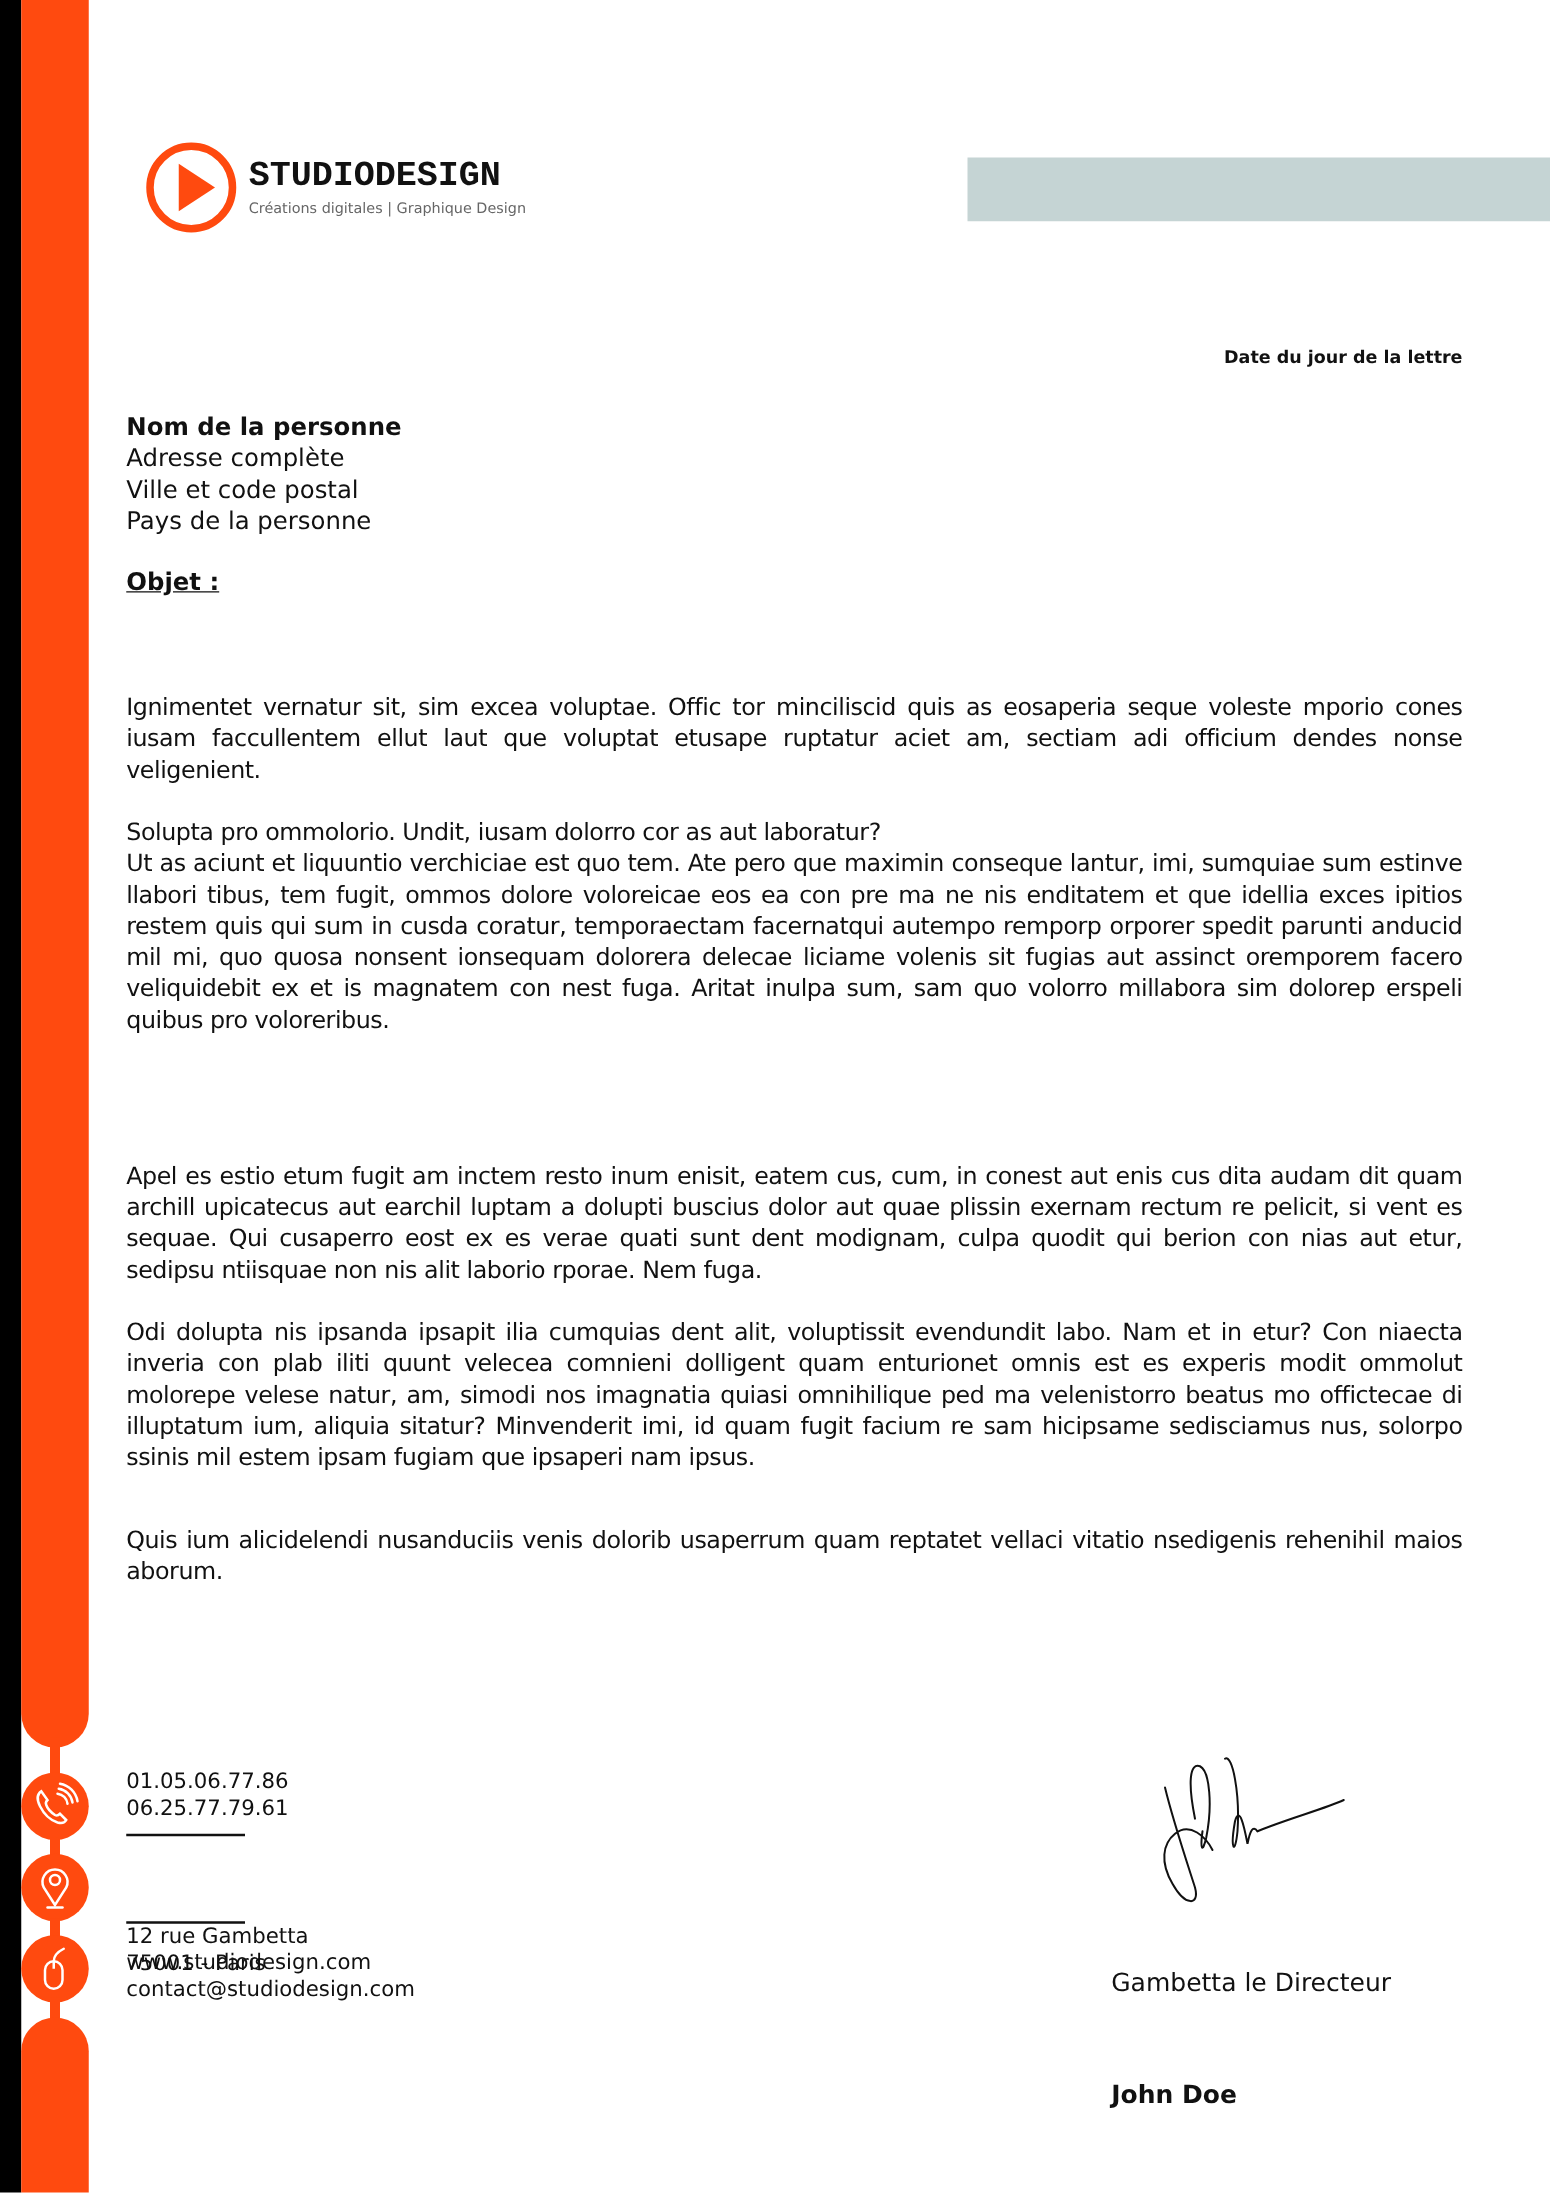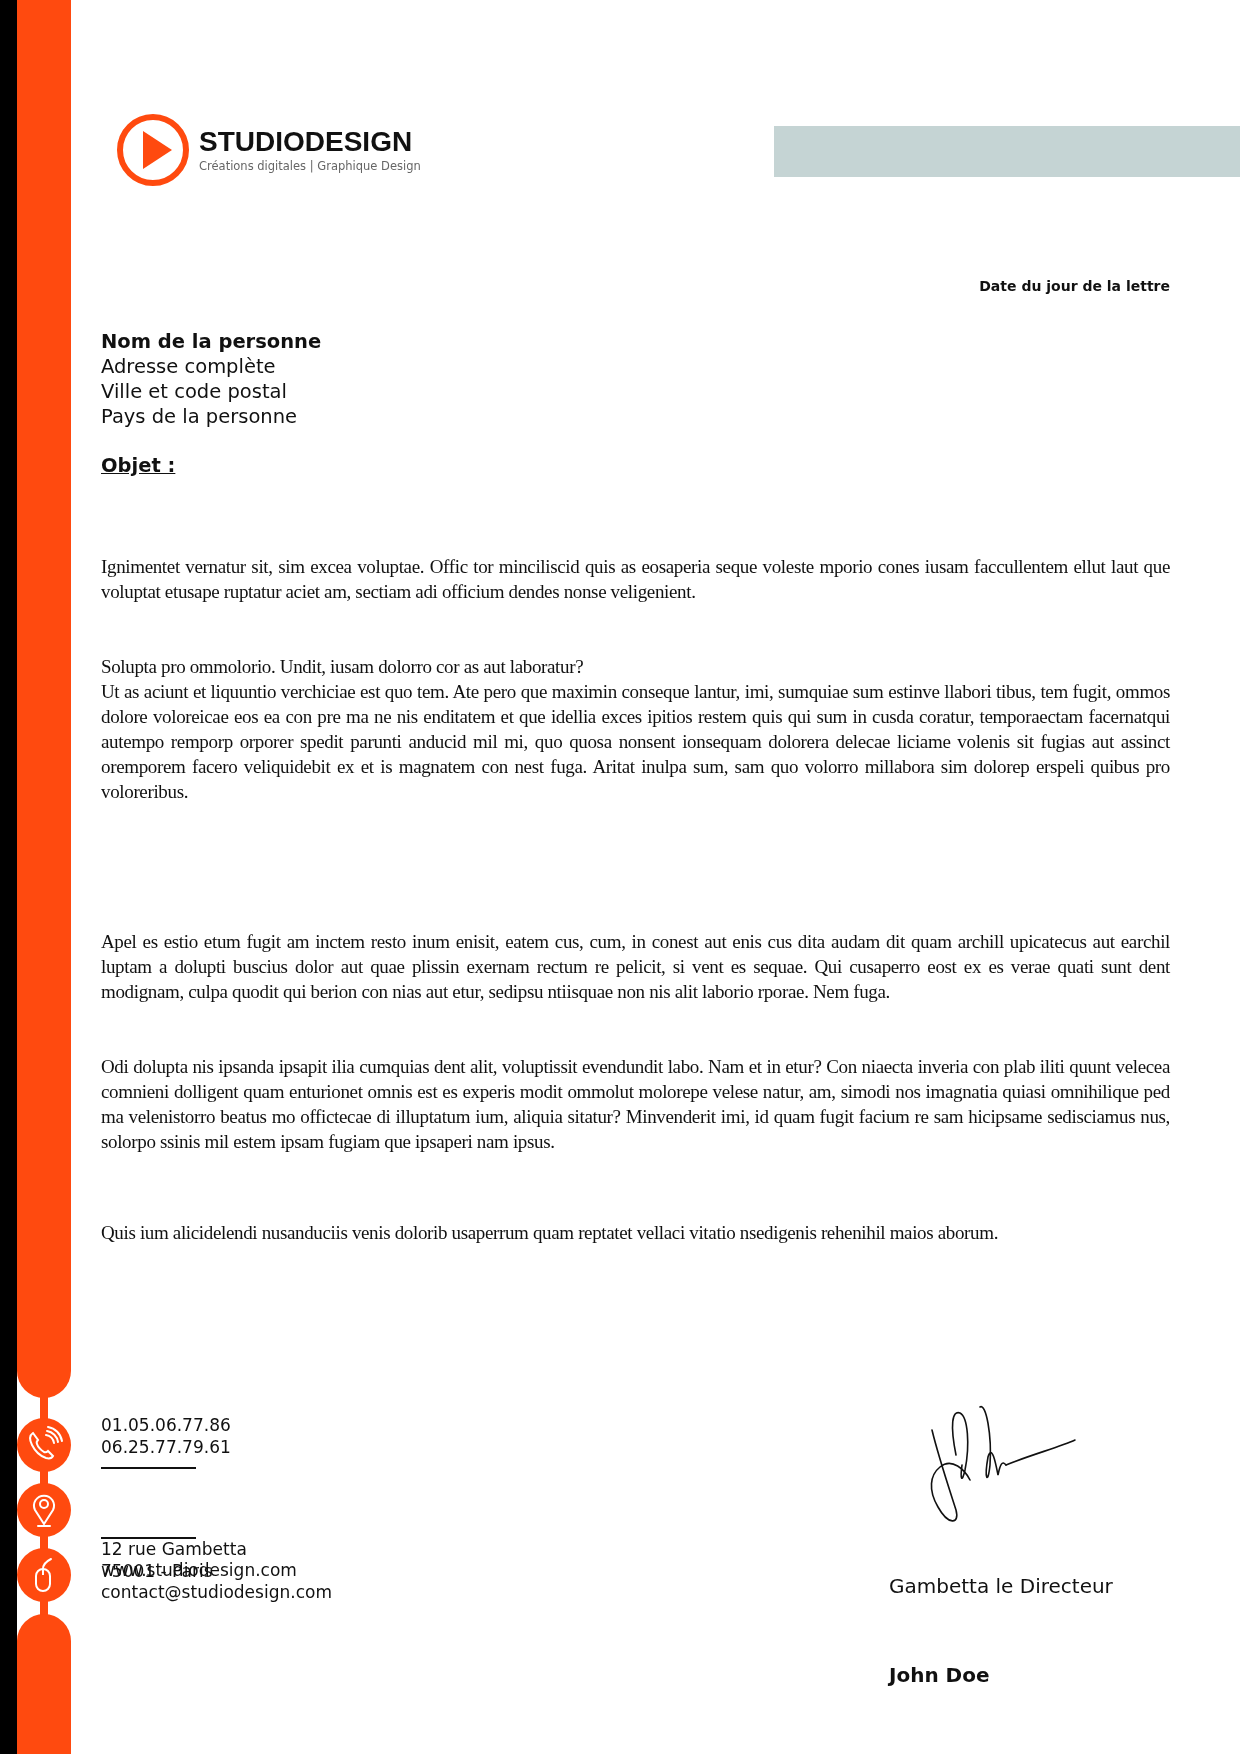--- a/index.html
+++ b/index.html
@@ -13,34 +13,34 @@
              border-bottom-left-radius: 27px; border-bottom-right-radius: 27px; }
   .bar-bottom { position: absolute; left: 17px; top: 1614px; width: 54px; height: 140px; background: #ff4a0f;
                 border-top-left-radius: 27px; border-top-right-radius: 27px; }
   .connector { position: absolute; left: 40px; width: 8px; background: #ff4a0f; }
   .icon-circle { position: absolute; left: 17px; width: 54px; height: 54px; border-radius: 50%;
                  background: #ff4a0f; display: flex; align-items: center; justify-content: center; }
 
   .logo { position: absolute; left: 115px; top: 112px; display: flex; align-items: center; }
   .logo-mark { width: 76px; height: 76px; }
   .logo-text { margin-left: 8px; }
-  .logo-title { font-family: Liberation Sans, sans-serif; font-weight: bold; font-size: 28px; letter-spacing: 0px; color: #111; line-height: 30px; }
+  .logo-title { font-family: Liberation Mono, monospace; font-weight: bold; font-size: 28px; letter-spacing: 0px; color: #111; line-height: 30px; }
   .logo-tag { font-family: "DejaVu Sans", sans-serif; font-size: 11.5px; color: #666; line-height: 14px; margin-top: 2px; }
 
   .header-band { position: absolute; left: 774px; top: 126px; width: 466px; height: 51px; background: #c5d4d4; }
 
   .date { position: absolute; right: 70px; top: 278px; font-weight: bold; font-size: 14px; text-align: right; }
 
   .recipient { position: absolute; left: 101px; top: 329px; font-size: 19.5px; line-height: 25px; }
   .recipient .name { font-weight: bold; }
   .subject { position: absolute; left: 101px; top: 454px; font-size: 19.5px; font-weight: bold; text-decoration: underline; }
 
   .body-text { position: absolute; left: 101px; width: 1069px; font-size: 19px; line-height: 25px;
                text-align: justify; font-family: "DejaVu Sans", sans-serif; letter-spacing: -0.35px; }
-  .body-text p { margin: 0; font-family: Liberation Serif, serif; }
+  .body-text p { margin: 0; }
 
   .contact { position: absolute; left: 101px; font-size: 17px; line-height: 22px; }
   .sep { position: absolute; left: 101px; width: 95px; height: 2px; background: #111; }
 
   .signature { position: absolute; left: 910px; top: 1395px; width: 175px; height: 140px; }
   .sign-role { position: absolute; left: 889px; top: 1574px; font-size: 20px; }
   .sign-name { position: absolute; left: 889px; top: 1663px; font-size: 20px; font-weight: bold; }
 </style>
 </head>
 <body>

